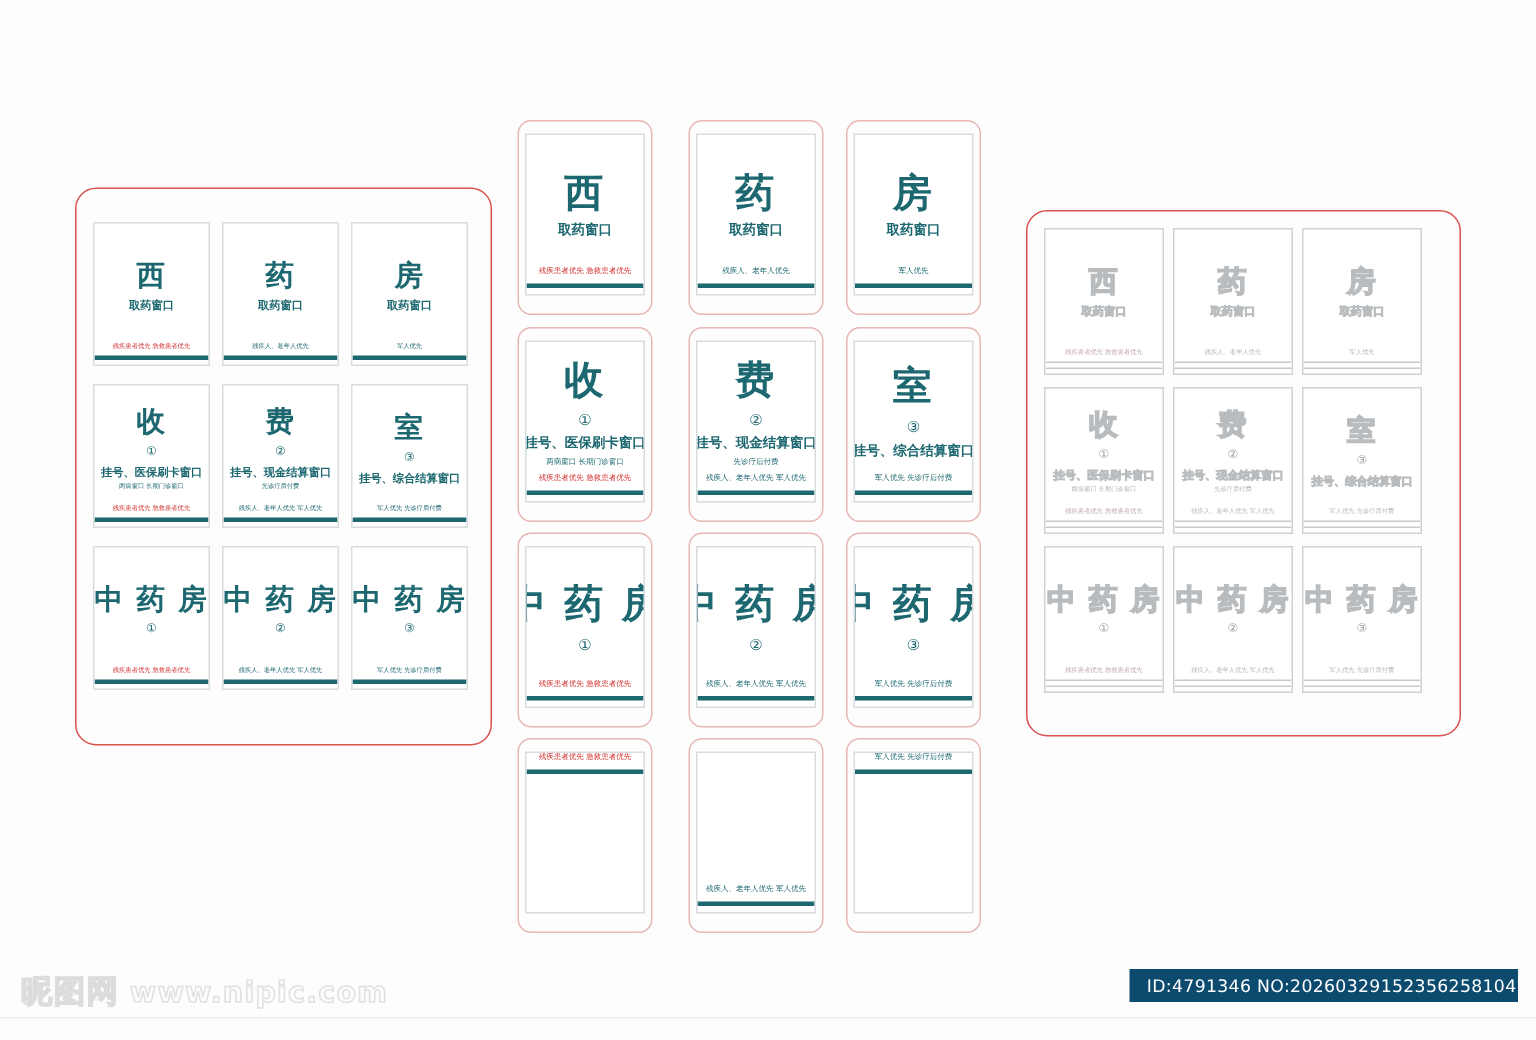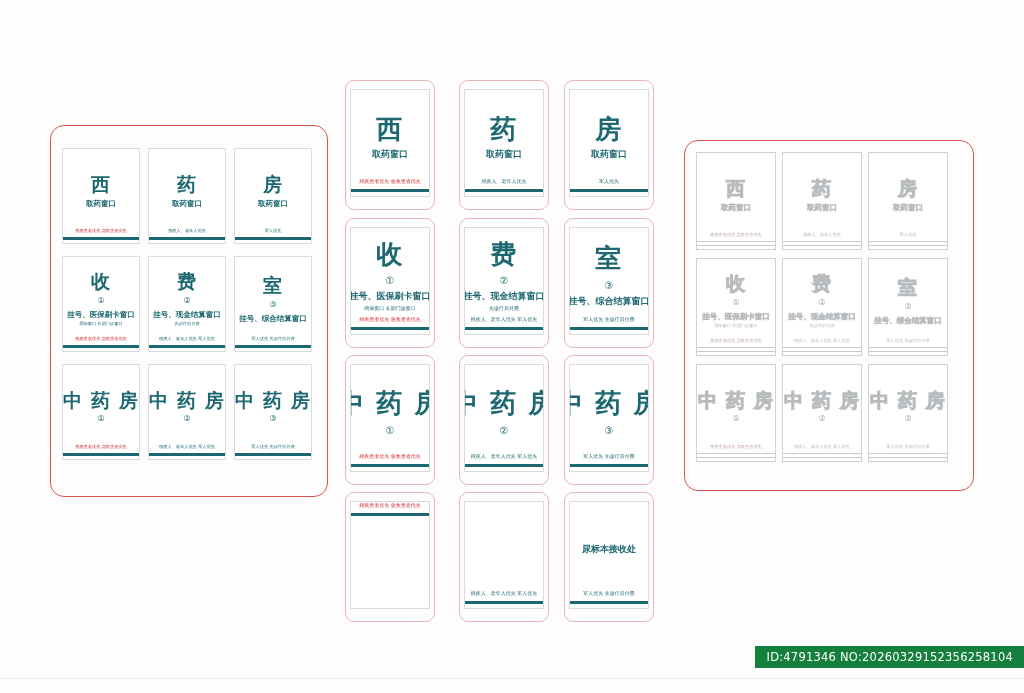--- a/index.html
+++ b/index.html
@@ -95,24 +95,24 @@
 
   
   #watermark{
     position:absolute;left:14px;bottom:18px;
     color:transparent;-webkit-text-stroke:1px #dcdcdc;
     font-size:21px;font-weight:bold;letter-spacing:.04em;
     display:flex;align-items:baseline;gap:7px;user-select:none;
   }
   #watermark .wm-url{font-size:19px;-webkit-text-stroke:1px #e0e0e0;}
   #idbar{
-    position:absolute;right:0;bottom:25px;
-    background:#15803d;color:#ffffff;
+    position:absolute;right:12px;bottom:25px;
+    background:#0c4a6e;color:#ffffff;
     font-size:11.5px;letter-spacing:.02em;
-    padding:4px 11px 4px 12px;white-space:nowrap;
+    padding:4px 1px 4px 12px;white-space:nowrap;
   }
   #footline{position:absolute;left:0;right:0;bottom:0;height:14px;border-top:1px solid #ededed;}
 </style>
 </head>
 <body>
 
 <div id="canvas">
 
   <div class="frame" id="left-frame" style="left:50px;top:125px;width:278px;height:372px;"></div>
   <div id="left-grid">
@@ -328,23 +328,20 @@
       <div class="minicard-frame" style="left: 459px; top: 492px; width: 90px; height: 130px;"></div>
       <div class="card sz-m" style="left: 464px; top: 501px; width: 80px; height: 108px;">
         <div class="body"></div>
         <div class="foot">
           <div class="note">残疾人、老年人优先  军人优先</div>
           <div class="bar" style="margin-top: 3px;"></div>
         </div>
       </div>
       <div class="minicard-frame" style="left: 564px; top: 492px; width: 90px; height: 130px;"></div>
       <div class="card sz-m" style="left: 569px; top: 501px; width: 80px; height: 108px;">
-        <div class="body">
-          <div class="subtitle" style="margin-top: 0px;">尿标本接收处</div>
-        </div>
         <div class="foot">
           <div class="note">军人优先   先诊疗后付费</div>
           <div class="bar" style="margin-top: 3px;"></div>
         </div>
       </div>
     </div>
 
   <div class="frame" id="right-frame" style="left:684px;top:140px;width:290px;height:351px;"></div>
   <div id="right-grid">
       <div class="card sz-s outline" style="left: 696px; top: 152px; width: 80px; height: 98px;">
@@ -437,15 +434,19 @@
           <div class="bigtitle">中 药 房</div>
           <div class="circnum" style="margin-top: 5px;">③</div>
         </div>
         <div class="foot">
           <div class="note">军人优先   先诊疗后付费</div>
           <div class="bar" style="margin-top: 3px;"></div>
         </div>
       </div>
     </div>
 
+  <div id="watermark">
+    <span class="wm-brand">昵图网</span>
+    <span class="wm-url">www.nipic.com</span>
+  </div>
   <div id="idbar">ID:4791346 NO:20260329152356258104</div>
   <div id="footline"></div>
 </div>
 
 </body></html>

